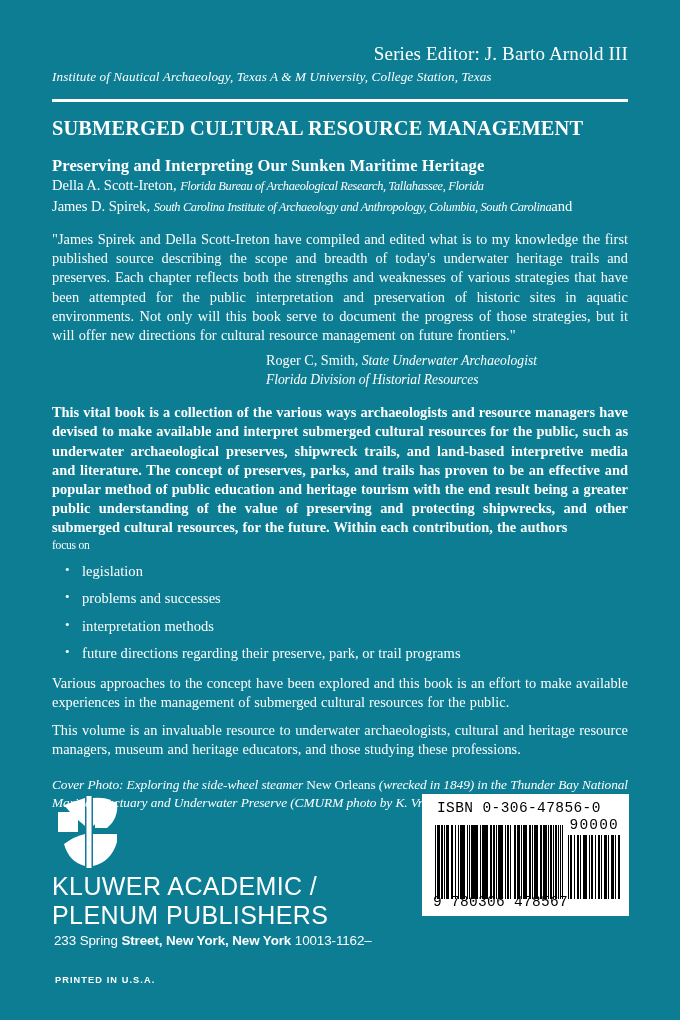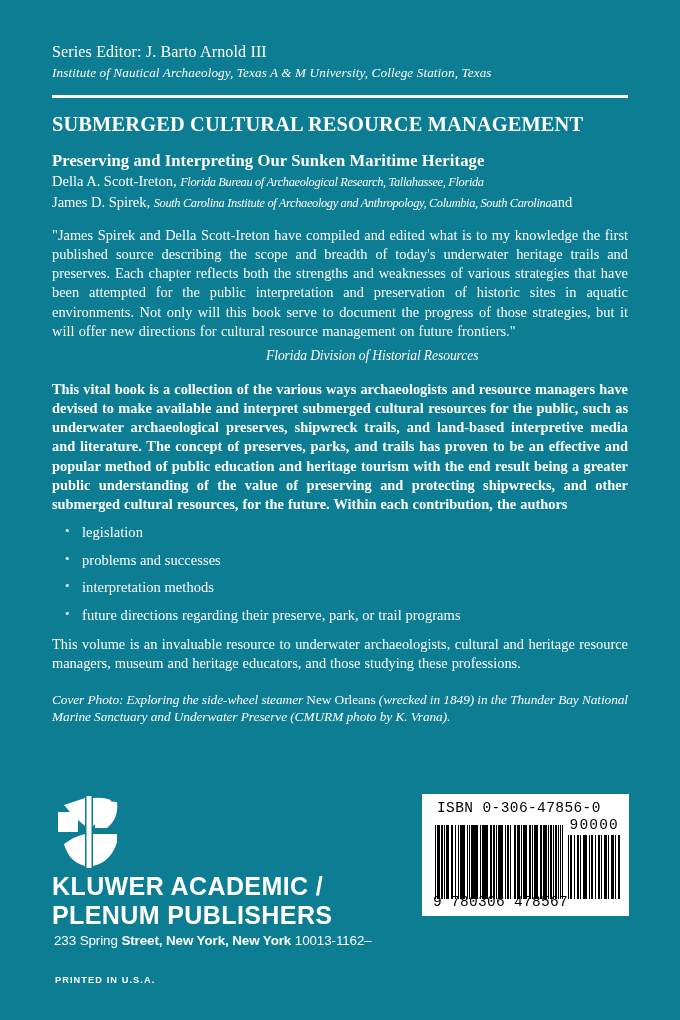--- a/index.html
+++ b/index.html
@@ -29,25 +29,26 @@
   }
   .series-title {
     font-family: "Liberation Serif", serif;
     font-weight: bold;
     font-size: 15.5px;
     letter-spacing: 0.55px;
     line-height: 1.25;
     white-space: nowrap;
   }
   .series-editor {
-    font-size: 16px;
+    font-size: 19px;
     line-height: 1.35;
     letter-spacing: 0.15px;
     margin-top: 1px;
     white-space: nowrap;
+    text-align: right;
   }
   .series-affil {
     font-size: 13.2px;
     font-style: italic;
     line-height: 1.35;
     margin-top: 1px;
     letter-spacing: 0.1px;
     white-space: nowrap;
   }
   .rule {
@@ -189,21 +190,21 @@
     left: 3px;
     top: 6px;
     width: 76px;
     height: 72px;
   }
   .publisher-name {
     position: absolute;
     left: 0px;
     top: 82px;
     font-family: "Liberation Sans", sans-serif;
-    font-weight: bold;
+    font-weight: normal;
     font-size: 25px;
     line-height: 1.14;
     letter-spacing: 0.4px;
     white-space: nowrap;
   }
   .publisher-address {
     position: absolute;
     left: 2px;
     top: 143px;
     font-family: "Liberation Sans", sans-serif;
@@ -309,32 +310,38 @@
     <span>Della A. Scott-Ireton,</span>
     <span class="aff">Florida Bureau of Archaeological Research, Tallahassee, Florida</span>
   </div>
   <div class="editor-line">
     <span>James D. Spirek,</span>
     <span class="aff">South Carolina Institute of Archaeology and Anthropology, Columbia, South Carolina</span><span>and</span>
   </div>
 
   <div class="quote">"James Spirek and Della Scott-Ireton have compiled and edited what is to my knowledge the first published source describing the scope and breadth of today's underwater heritage trails and preserves.  Each chapter reflects both the strengths and weaknesses of various strategies that have been attempted for the public interpretation and preservation of historic sites in aquatic environments.  Not only will this book serve to document the progress of those strategies, but it will offer new directions for cultural resource management on future frontiers."</div>
   <div class="attrib">
+    <div>
+      <span>Roger C, Smith,</span>
+      <span class="it">State Underwater Archaeologist</span>
+    </div>
     <div class="attrib-line2">Florida Division of Historial Resources</div>
   </div>
 
   <div class="body-para">This vital book is a collection of the various ways archaeologists and resource managers have devised to make available and interpret submerged cultural resources for the public, such as underwater archaeological preserves, shipwreck trails, and land-based interpretive media and literature. The concept of preserves, parks, and trails has proven to be an effective and popular method of public education and heritage tourism with the end result being a greater public understanding of the value of preserving and protecting shipwrecks, and other submerged cultural resources, for the future. Within each contribution, the authors</div>
+  <div class="focus-on">focus on</div>
 
   <ul class="bullets">
     <li>legislation</li>
     <li>problems and successes</li>
     <li>interpretation methods</li>
     <li>future directions regarding their preserve, park, or trail programs</li>
   </ul>
 
+  <div class="para-small">Various approaches to the concept have been explored and this book is an effort to make available experiences in the management of submerged cultural resources for the public.</div>
   <div class="para-small">This volume is an invaluable resource to underwater archaeologists, cultural and heritage resource managers, museum and heritage educators, and those studying these professions.</div>
 
   <div class="cover-photo">
     <span>Cover Photo: Exploring the side-wheel steamer </span><span class="roman">New Orleans</span><span> (wrecked in  1849) in the Thunder Bay National Marine Sanctuary and Underwater Preserve (CMURM photo by K.  Vrana).</span>
   </div>
 
   <div class="footer">
 
     <svg class="logo" viewBox="0 0 76 72">
 

